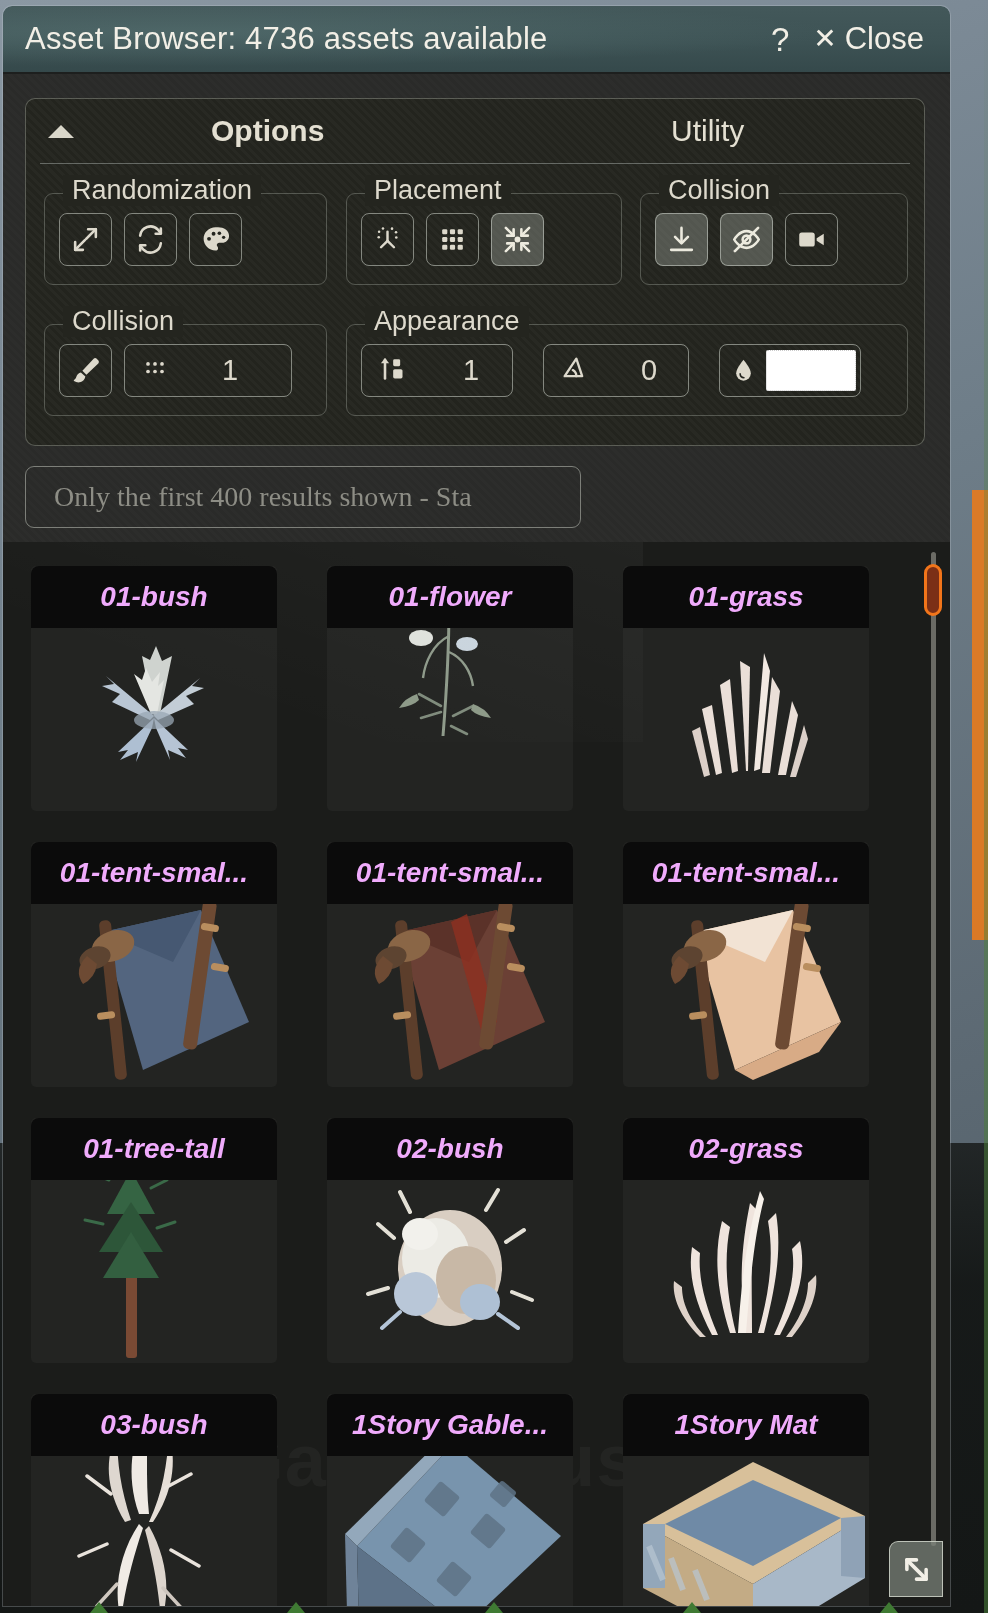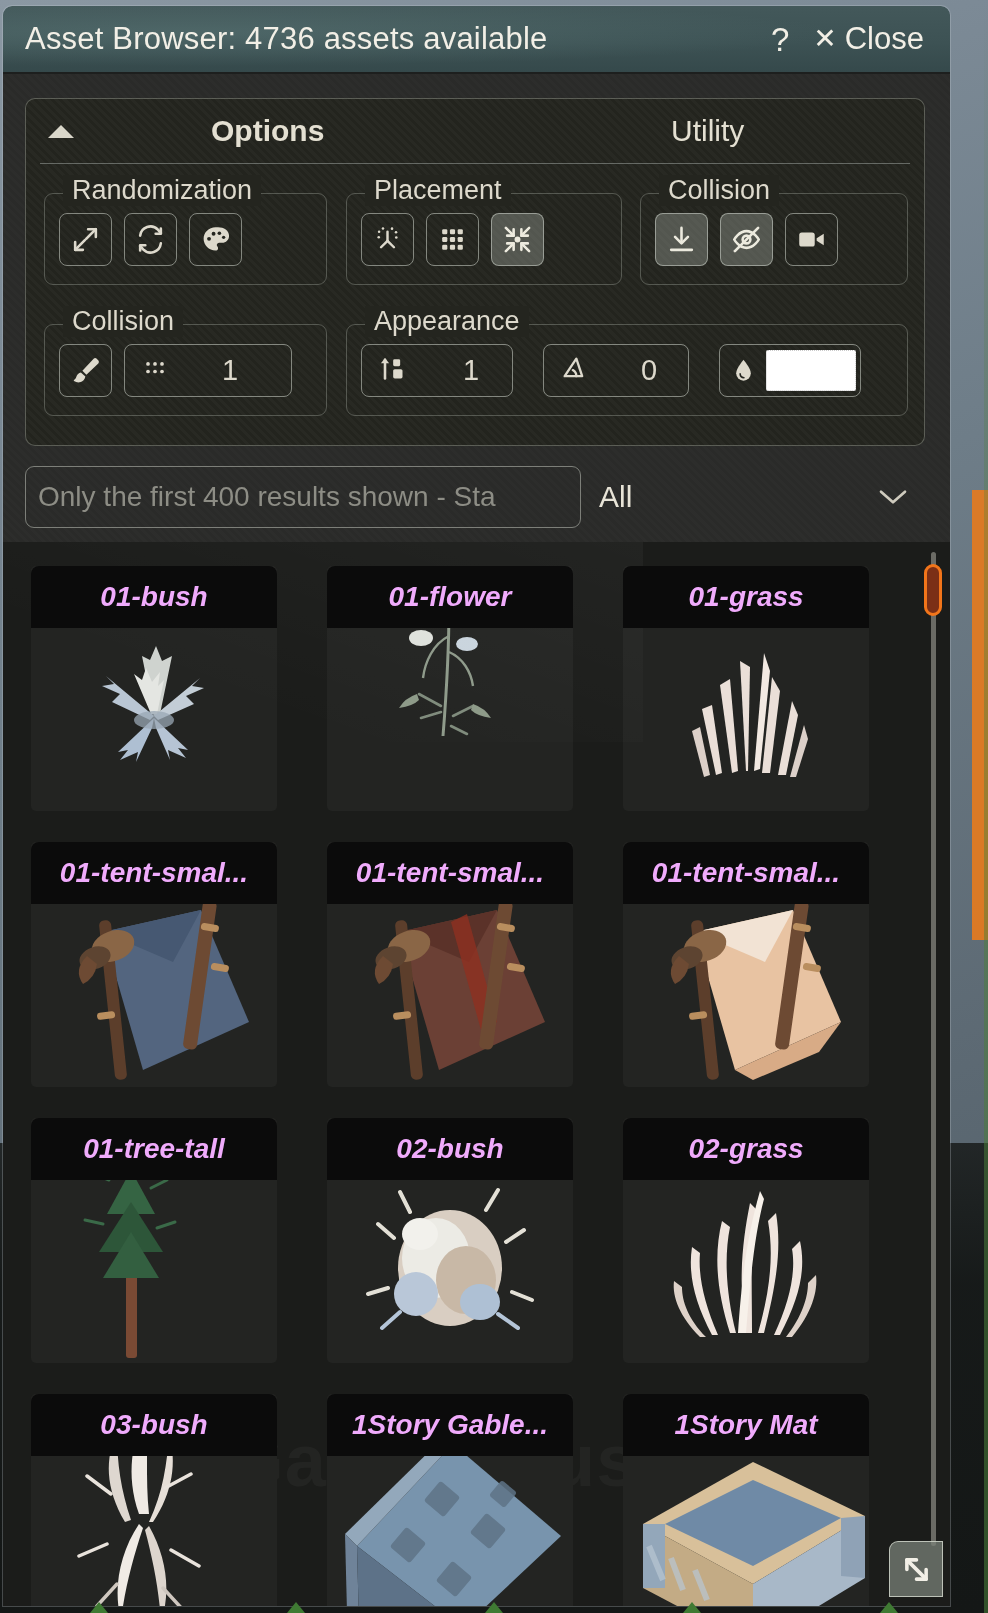--- a/index.html
+++ b/index.html
@@ -286,22 +286,22 @@
     align-items: center;
   }
   .search-input {
     width: 556px;
     height: 62px;
     border: 1px solid rgba(205,210,200,.5);
     border-radius: 9px;
     background: transparent;
     color: #d8d4c7;
     font-size: 28px;
-    font-family: Liberation Sans, sans-serif;
-    padding: 0 12px;
+    font-family: Liberation Serif, serif;
+    padding: 0 28px;
     outline: none;
   }
   .search-input::placeholder { color: #8d8d85; }
 
   .filter-select {
     flex: 1;
     height: 62px;
     margin-left: 18px;
     display: flex;
     align-items: center;
@@ -649,28 +649,20 @@
               </span>
               <span class="color-swatch" style="background:#ffffff"></span>
             </div>
           </div>
         </div>
 
       </div>
 
       <div class="search-row">
         <input class="search-input" type="text" placeholder="Only the first 400 results shown - Sta" style="">
-        <div class="filter-select">
-          <span class="filter-value">All</span>
-          <span class="chev">
-            <svg viewBox="0 0 24 14" fill="none" stroke="#cfcbbe" stroke-width="2" stroke-linecap="round" stroke-linejoin="round">
-              <path d="M3 3l9 8 9-8"></path>
-            </svg>
-          </span>
-        </div>
       </div>
 
       <div class="grid-area">
         <div class="light-sheet"></div>
         <div class="watermark">Game Paused</div>
 
         <div class="tile-grid">
 
           <div class="tile">
             <div class="tile-thumb">

